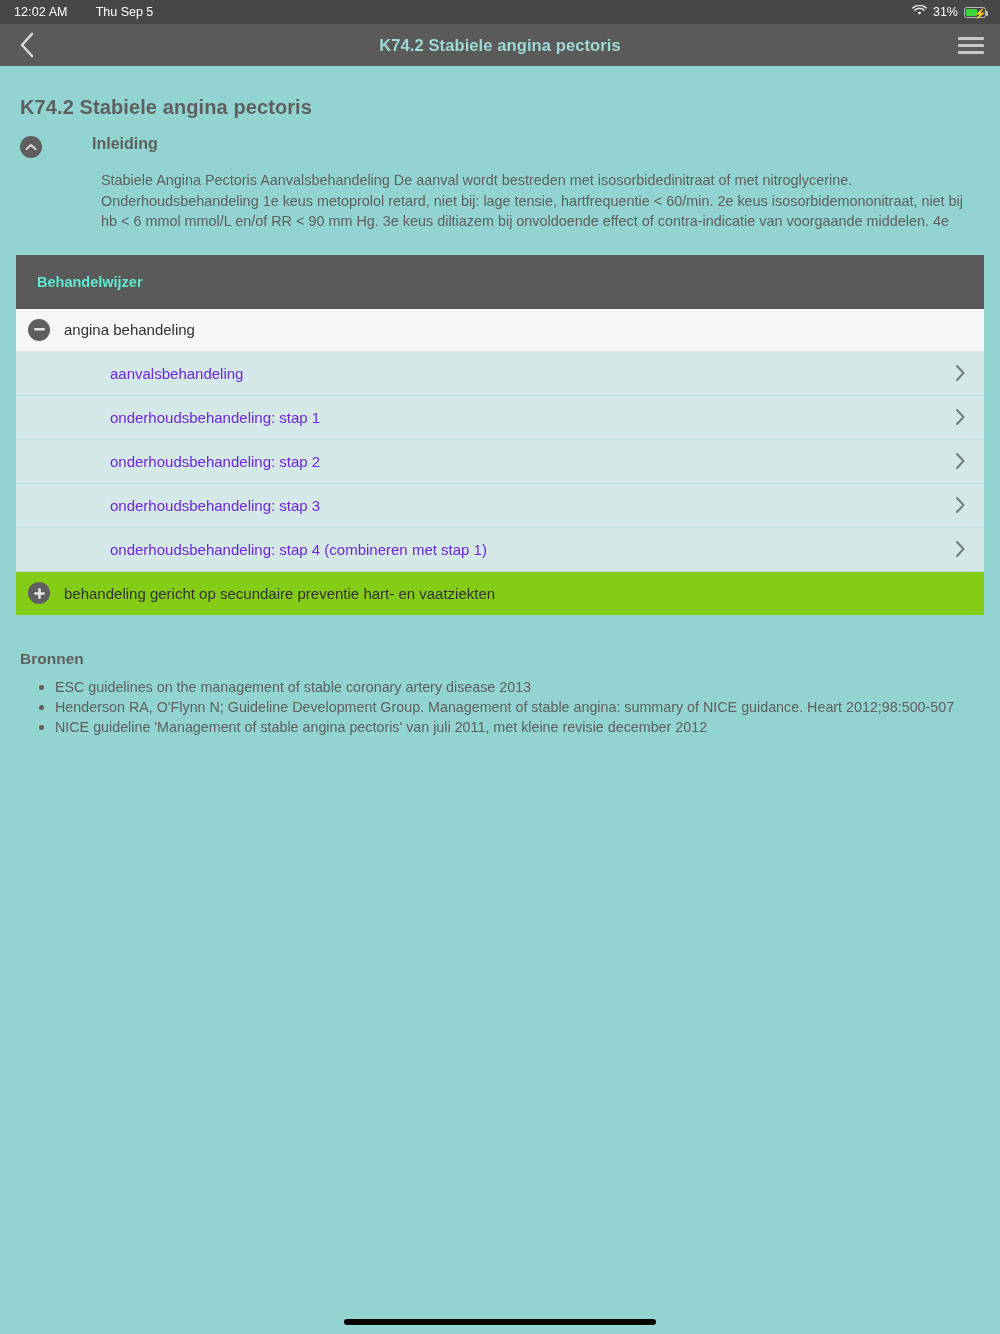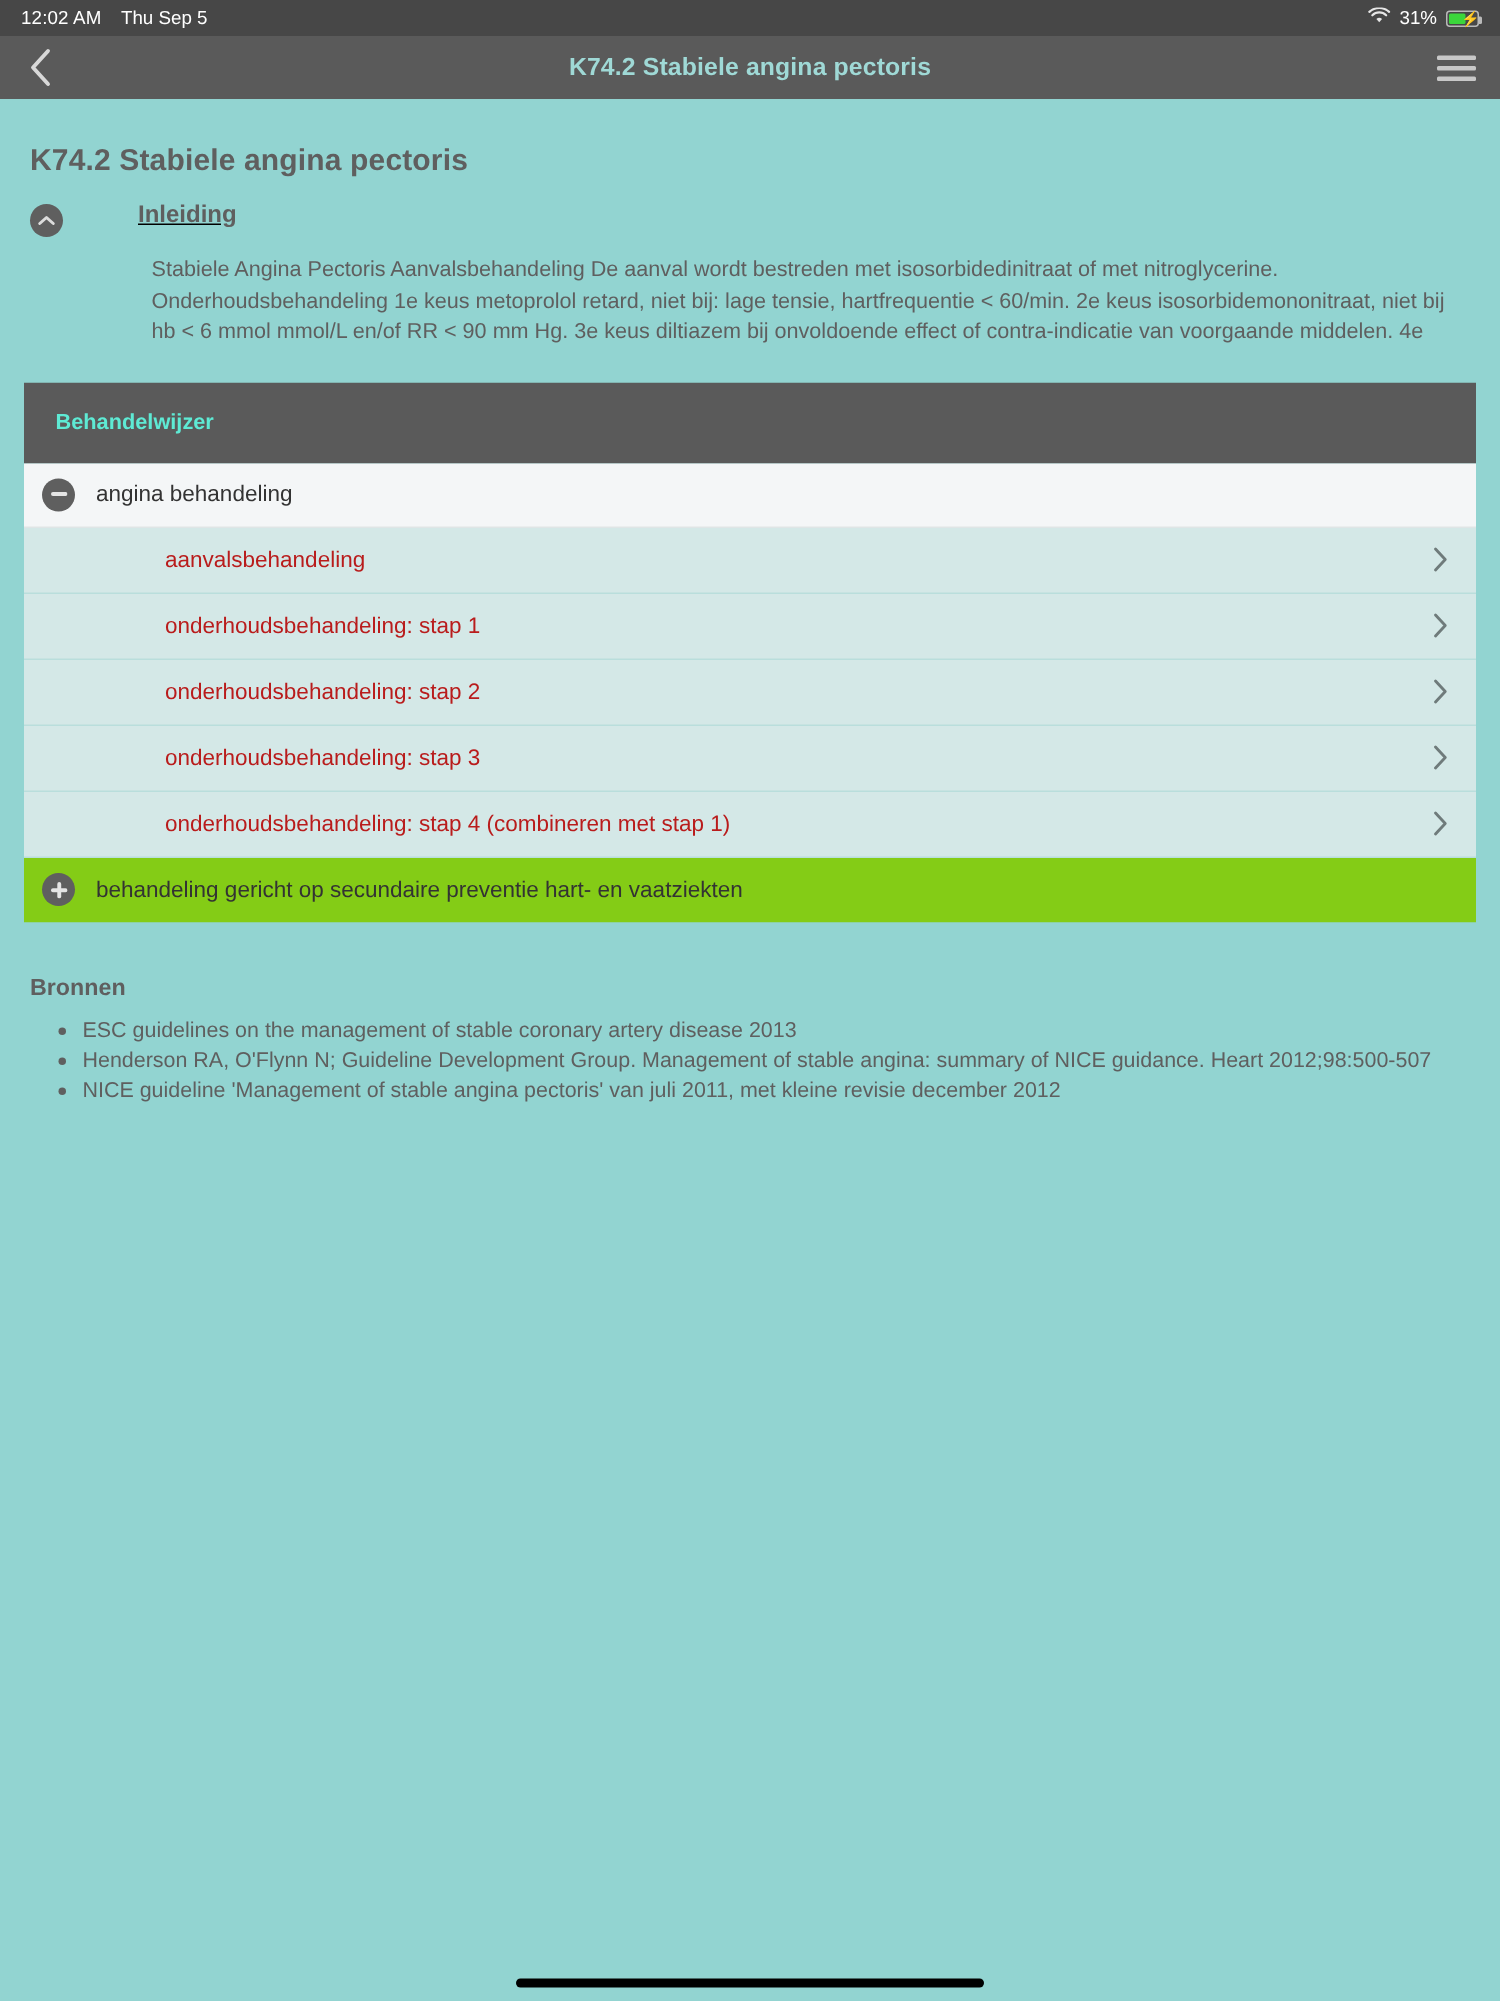--- a/index.html
+++ b/index.html
@@ -22,21 +22,21 @@
   
   .status-bar {
     height: 24px;
     background: #474747;
     display: flex;
     align-items: center;
     padding: 0 14px;
     color: #ffffff;
     font-size: 12.5px;
   }
-  .status-left { display: flex; align-items: center; gap: 13px; }
+  .status-left { display: flex; align-items: center; gap: 28px; }
   .status-right { margin-left: auto; display: flex; align-items: center; gap: 6px; }
   .status-time { font-weight: 400; letter-spacing: .1px; }
   .status-date { font-weight: 400; }
 
   .wifi-icon { display: block; }
   .battery-pct { font-size: 12.5px; }
   .battery {
     position: relative;
     width: 22px; height: 11px;
     border: 1px solid #b9b9b9;
@@ -111,21 +111,20 @@
     font-size: 20px;
     font-weight: bold;
     padding: 28px 0 0 20px;
     letter-spacing: .1px;
   }
 
   .section-head {
     display: flex;
     align-items: flex-start;
     padding: 16px 0 0 20px;
-    text-decoration: underline;
   }
   .circle-btn {
     width: 22px; height: 22px;
     border-radius: 50%;
     background: #5f5f5f;
     display: flex; align-items: center; justify-content: center;
     flex: 0 0 auto;
     cursor: pointer;
     margin-top: 1px;
   }
@@ -191,21 +190,21 @@
     display: flex; align-items: center; justify-content: center;
     flex: 0 0 auto;
   }
   .tree-label-1 {
     margin-left: 14px;
     color: #333333;
     font-size: 15px;
   }
   .tree-label-2 {
     margin-left: 80px;
-    color: #b91c1c;
+    color: #6d28d9;
     font-size: 15px;
   }
   .chev-right {
     margin-left: auto;
     color: #6f7b7b;
     display: flex; align-items: center;
   }
 
   
   .bronnen-title {

